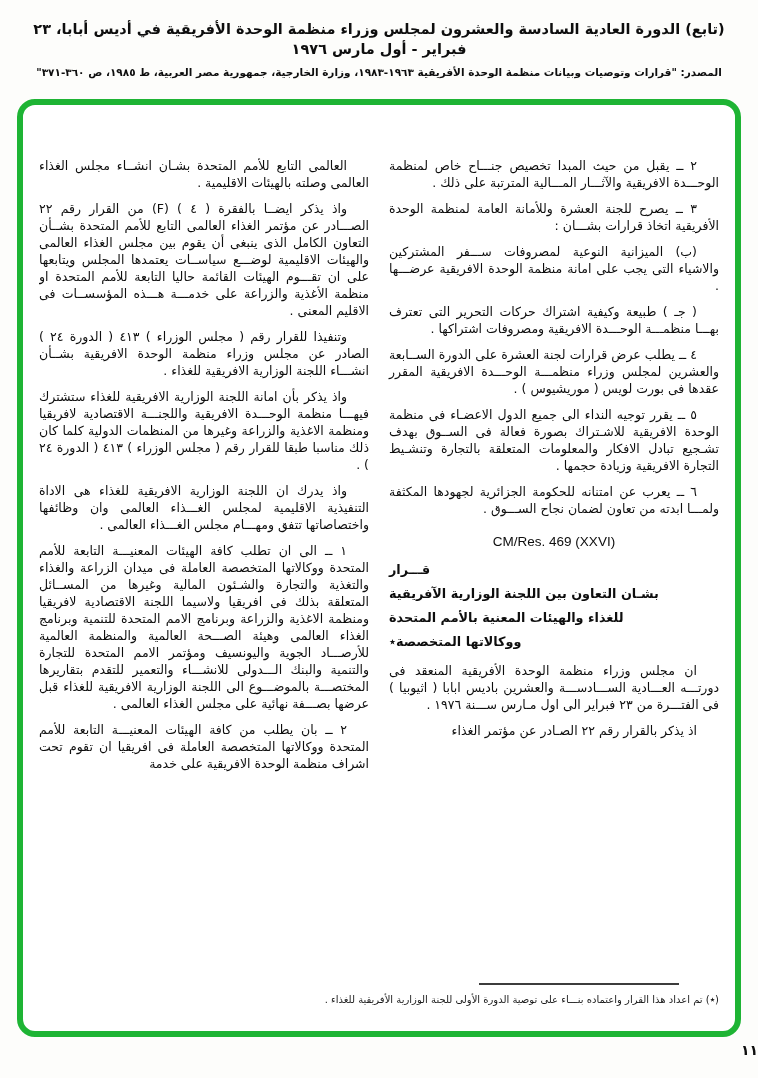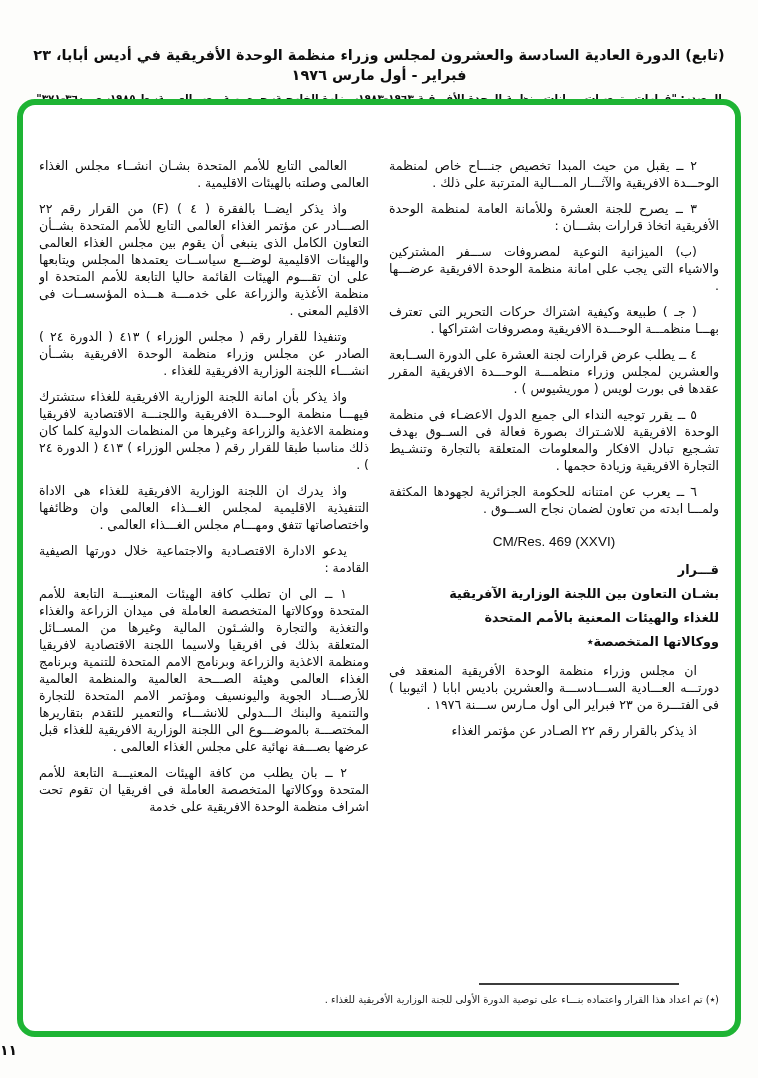--- a/index.html
+++ b/index.html
@@ -3,21 +3,21 @@
 <meta charset="utf-8">
 <style>
   html,body{margin:0;padding:0;}
   body{
     width:758px;height:1078px;position:relative;
     background:#fdfdfb;color:#0e0e0e;
     font-family:"DejaVu Sans",sans-serif;
     overflow:hidden;
   }
   .header{
-    position:absolute;top:45px;left:16px;right:16px;
+    position:absolute;top:19px;left:16px;right:16px;
     direction:rtl;text-align:center;
   }
   .header-line1{font-weight:bold;font-size:14.5px;line-height:20px;letter-spacing:0;}
   .header-line2{font-weight:bold;font-size:10.5px;line-height:14px;margin-top:6px;}
   .green-box{
     position:absolute;left:17px;top:99px;width:724px;height:938px;
     box-sizing:border-box;border:6px solid #1eb434;border-radius:18px;
     background:#ffffff;
   }
   .columns{
@@ -26,32 +26,32 @@
   }
   .col{flex:1;min-width:0;text-align:justify;font-size:12.5px;line-height:17px;margin-top:40px;}
   .col p{margin:0 0 9px 0;text-indent:22px;}
   .res-ref{
     direction:ltr;text-align:center;text-indent:0;
     font-family:Liberation Sans, sans-serif;font-size:13.5px;
     margin:16px 0 8px 0;
   }
   .res-title{margin:2px 0 8px 0;}
   .res-title .t{
-    text-align:right;font-weight:bold;font-size:12.8px;line-height:24px;text-indent:0;
+    text-align:left;font-weight:bold;font-size:12.8px;line-height:24px;text-indent:0;
   }
   .footnote-rule{
     position:absolute;right:56px;bottom:46px;width:200px;height:2px;background:#3c3c3c;
   }
   .footnote{
     position:absolute;right:16px;left:44px;bottom:24px;
     direction:rtl;text-align:right;font-size:10px;line-height:14px;color:#1a1a1a;
   }
   .page-number{
     position:absolute;top:1042px;left:0;right:0;
-    text-align:left;font-size:14px;font-weight:bold;
+    text-align:right;font-size:14px;font-weight:bold;
   }
 </style>
 </head>
 <body>
 
 <div class="header">
   <div class="header-line1">(تابع) الدورة العادية السادسة والعشرون لمجلس وزراء منظمة الوحدة الأفريقية في أديس أبابا، ٢٣ فبراير - أول مارس ١٩٧٦</div>
   <div class="header-line2">المصدر: "قرارات وتوصيات وبيانات منظمة الوحدة الأفريقية ١٩٦٣-١٩٨٣، وزارة الخارجية، جمهورية مصر العربية، ط ١٩٨٥، ص ٣٦٠-٣٧١"</div>
 </div>
 
@@ -79,21 +79,20 @@
       <p>ان مجلس وزراء منظمة الوحدة الأفريقية المنعقد فى دورتـــه العـــادية الســـادســـة والعشرين باديس ابابا ( اثيوبيا ) فى الفتـــرة من ٢٣ فبراير الى اول مـارس ســـنة ١٩٧٦ .</p>
       <p>اذ يذكر بالقرار رقم ٢٢ الصـادر عن مؤتمر الغذاء</p>
     </div>
 
     <div class="col">
       <p>العالمى التابع للأمم المتحدة بشـان انشــاء مجلس الغذاء العالمى وصلته بالهيئات الاقليمية .</p>
       <p>واذ يذكر ايضــا بالفقرة ( ٤ ) (F) من القرار رقم ٢٢ الصـــادر عن مؤتمر الغذاء العالمى التابع للأمم المتحدة بشــأن التعاون الكامل الذى ينبغى أن يقوم بين مجلس الغذاء العالمى والهيئات الاقليمية لوضـــع سياســات يعتمدها المجلس ويتابعها على ان تقـــوم الهيئات القائمة حاليا التابعة للأمم المتحدة او منظمة الأغذية والزراعة على خدمـــة هـــذه المؤسســات فى الاقليم المعنى .</p>
       <p>وتنفيذا للقرار رقم ( مجلس الوزراء ) ٤١٣ ( الدورة ٢٤ ) الصادر عن مجلس وزراء منظمة الوحدة الافريقية بشــأن انشـــاء اللجنة الوزارية الافريقية للغذاء .</p>
       <p>واذ يذكر بأن امانة اللجنة الوزارية الافريقية للغذاء ستشترك فيهـــا منظمة الوحـــدة الافريقية واللجنـــة الاقتصادية لافريقيا ومنظمة الاغذية والزراعة وغيرها من المنظمات الدولية كلما كان ذلك مناسبا طبقا للقرار رقم ( مجلس الوزراء ) ٤١٣ ( الدورة ٢٤ ) .</p>
       <p>واذ يدرك ان اللجنة الوزارية الافريقية للغذاء هى الاداة التنفيذية الاقليمية لمجلس الغـــذاء العالمى وان وظائفها واختصاصاتها تتفق ومهـــام مجلس الغـــذاء العالمى .</p>
-      <p>يدعو الادارة الاقتصـادية والاجتماعية خلال دورتها الصيفية القادمة :</p>
       <p>١ ــ الى ان تطلب كافة الهيئات المعنيـــة التابعة للأمم المتحدة ووكالاتها المتخصصة العاملة فى ميدان الزراعة والغذاء والتغذية والتجارة والشـئون المالية وغيرها من المســائل المتعلقة بذلك فى افريقيا ولاسيما اللجنة الاقتصادية لافريقيا ومنظمة الاغذية والزراعة وبرنامج الامم المتحدة للتنمية وبرنامج الغذاء العالمى وهيئة الصـــحة العالمية والمنظمة العالمية للأرصـــاد الجوية واليونسيف ومؤتمر الامم المتحدة للتجارة والتنمية والبنك الـــدولى للانشـــاء والتعمير للتقدم بتقاريرها المختصـــة بالموضـــوع الى اللجنة الوزارية الافريقية للغذاء قبل عرضها بصـــفة نهائية على مجلس الغذاء العالمى .</p>
       <p>٢ ــ بان يطلب من كافة الهيئات المعنيـــة التابعة للأمم المتحدة ووكالاتها المتخصصة العاملة فى افريقيا ان تقوم تحت اشراف منظمة الوحدة الافريقية على خدمة</p>
     </div>
 
   </div>
 
   <div class="footnote-rule"></div>
   <div class="footnote">(٭) تم اعداد هذا القرار واعتماده بنـــاء على توصية الدورة الأولى للجنة الوزارية الأفريقية للغذاء .</div>
 </div>
 

